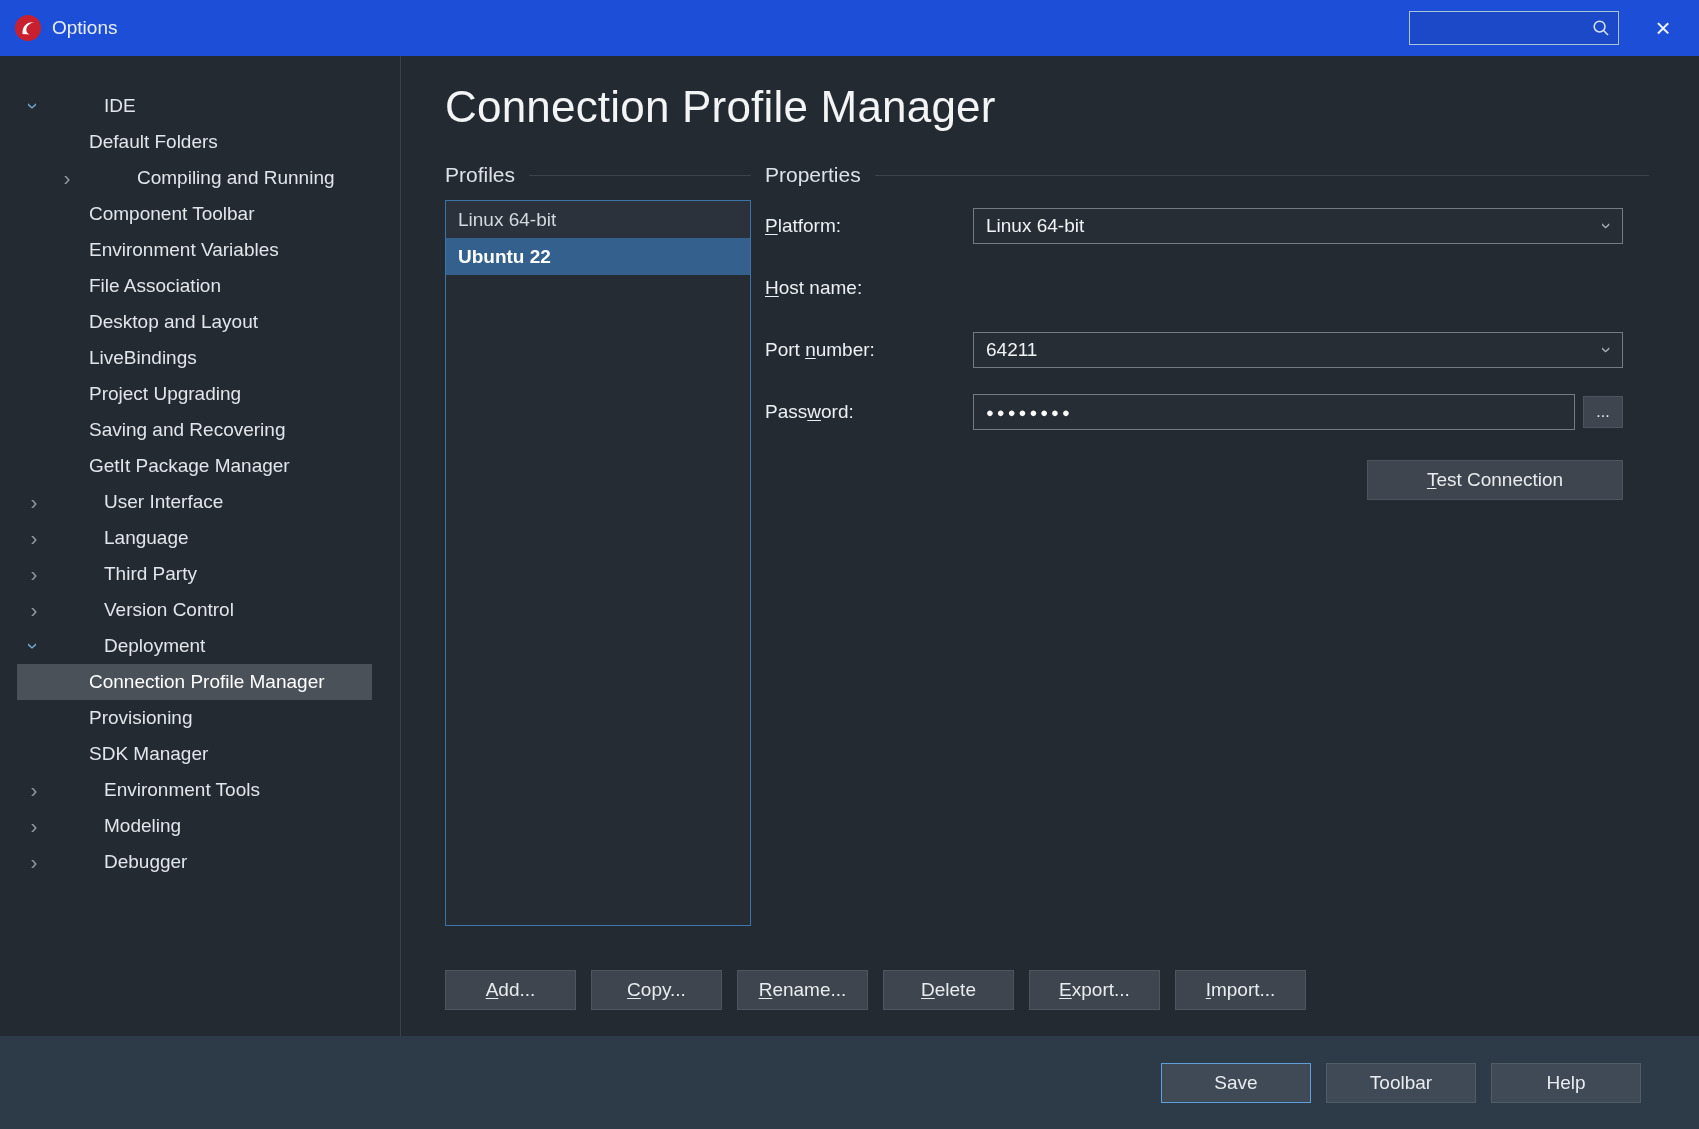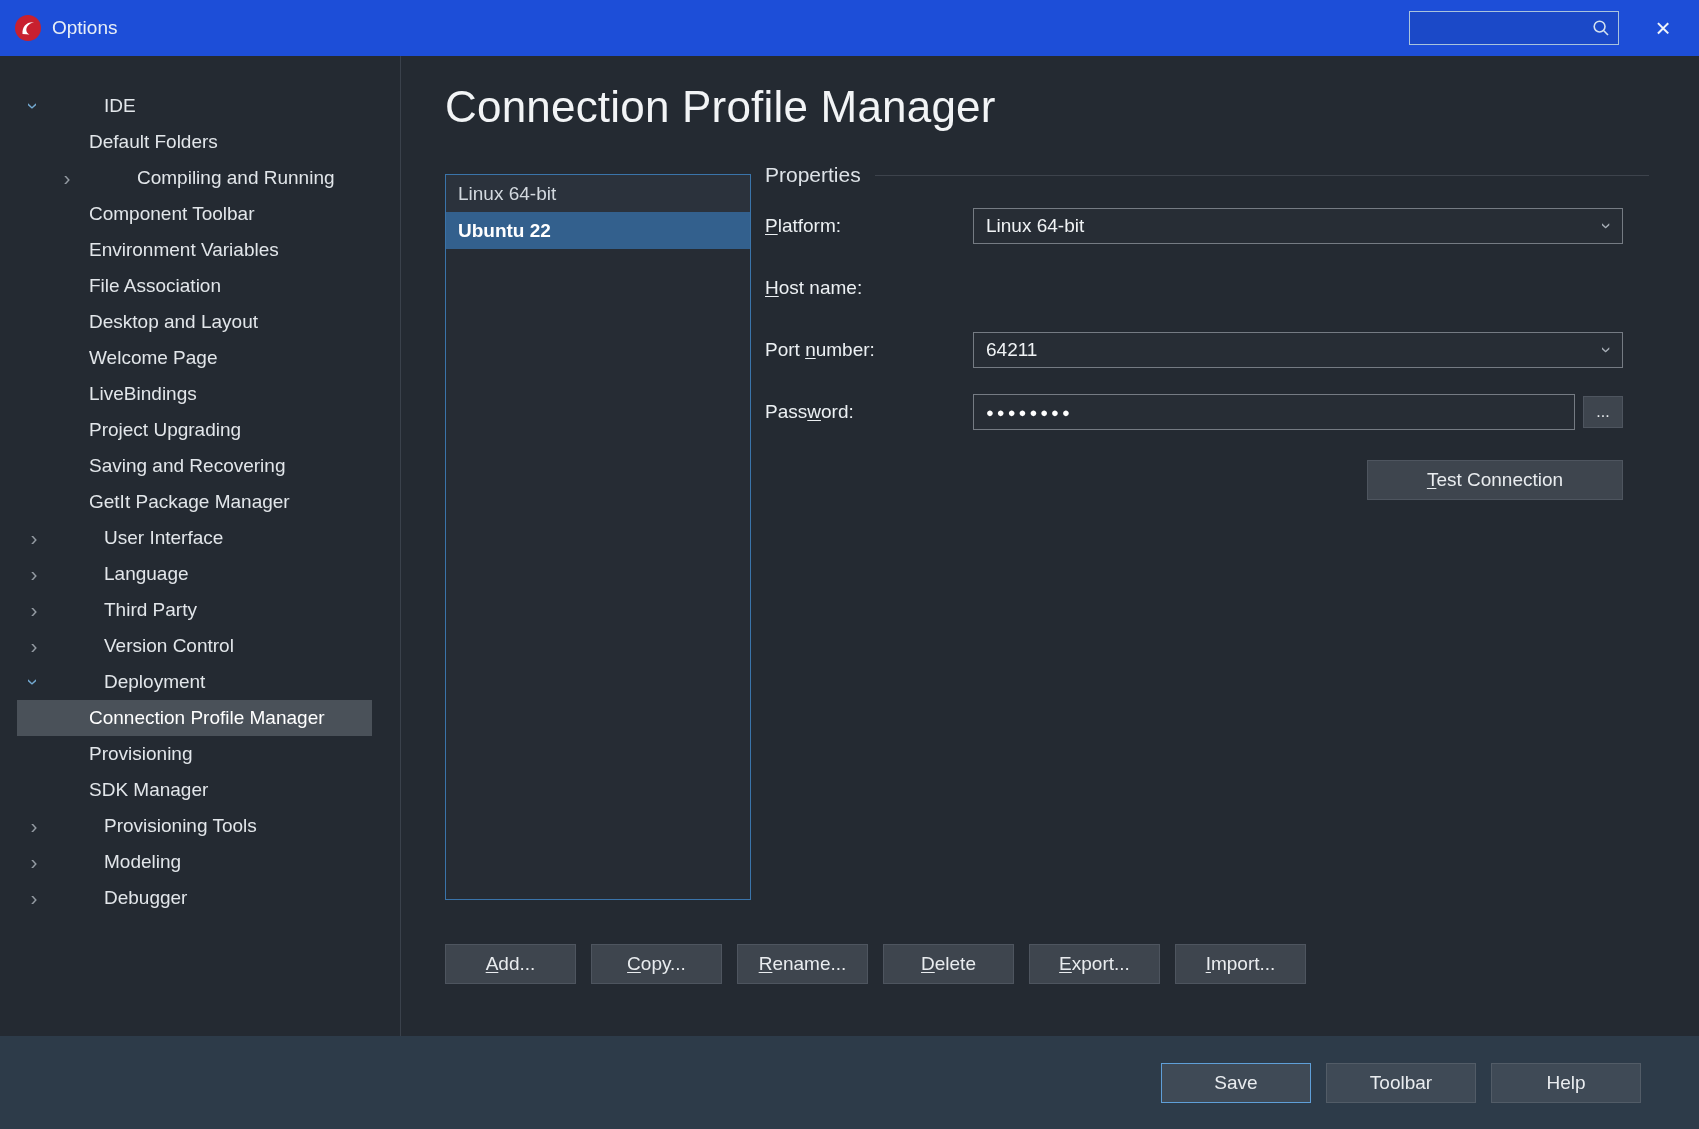--- a/index.html
+++ b/index.html
@@ -120,23 +120,20 @@
     <div class="tree-row lvl1">
       <span>Environment Variables</span>
     </div>
     <div class="tree-row lvl1">
       <span>File Association</span>
     </div>
     <div class="tree-row lvl1">
       <span>Desktop and Layout</span>
     </div>
     <div class="tree-row lvl1">
-      <span>Welcome Page</span>
-    </div>
-    <div class="tree-row lvl1">
       <span>LiveBindings</span>
     </div>
     <div class="tree-row lvl1">
       <span>Project Upgrading</span>
     </div>
     <div class="tree-row lvl1">
       <span>Saving and Recovering</span>
     </div>
     <div class="tree-row lvl1">
       <span>GetIt Package Manager</span>
@@ -165,38 +162,42 @@
       <span>Connection Profile Manager</span>
     </div>
     <div class="tree-row lvl1">
       <span>Provisioning</span>
     </div>
     <div class="tree-row lvl1">
       <span>SDK Manager</span>
     </div>
     <div class="tree-row lvl0">
       <span class="chev collapsed">›</span>
-      <span>Provisioning Tools</span>
+      <span>Environment Tools</span>
     </div>
     <div class="tree-row lvl0">
       <span class="chev collapsed">›</span>
       <span>Modeling</span>
     </div>
     <div class="tree-row lvl0">
       <span class="chev collapsed">›</span>
       <span>Debugger</span>
     </div>
   </div>
 
   <div class="main">
     <div class="page-title">Connection Profile Manager</div>
 
     <div class="cols">
 
       <div class="col-profiles">
+        <div class="section-hdr">
+          <span>Profiles</span>
+          <div class="line"></div>
+        </div>
         <div class="profile-list">
           <div class="profile-item alt">
             <span>Linux 64-bit</span>
           </div>
           <div class="profile-item selected">
             <span>Ubuntu 22</span>
           </div>
         </div>
       </div>
 

